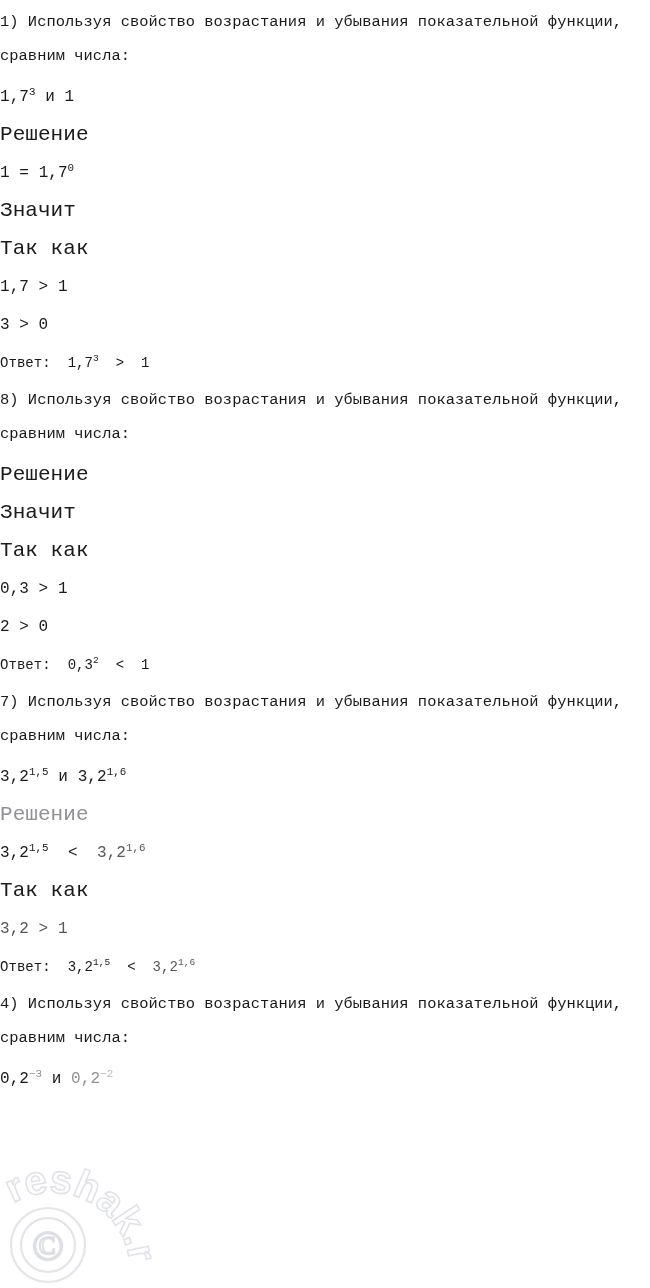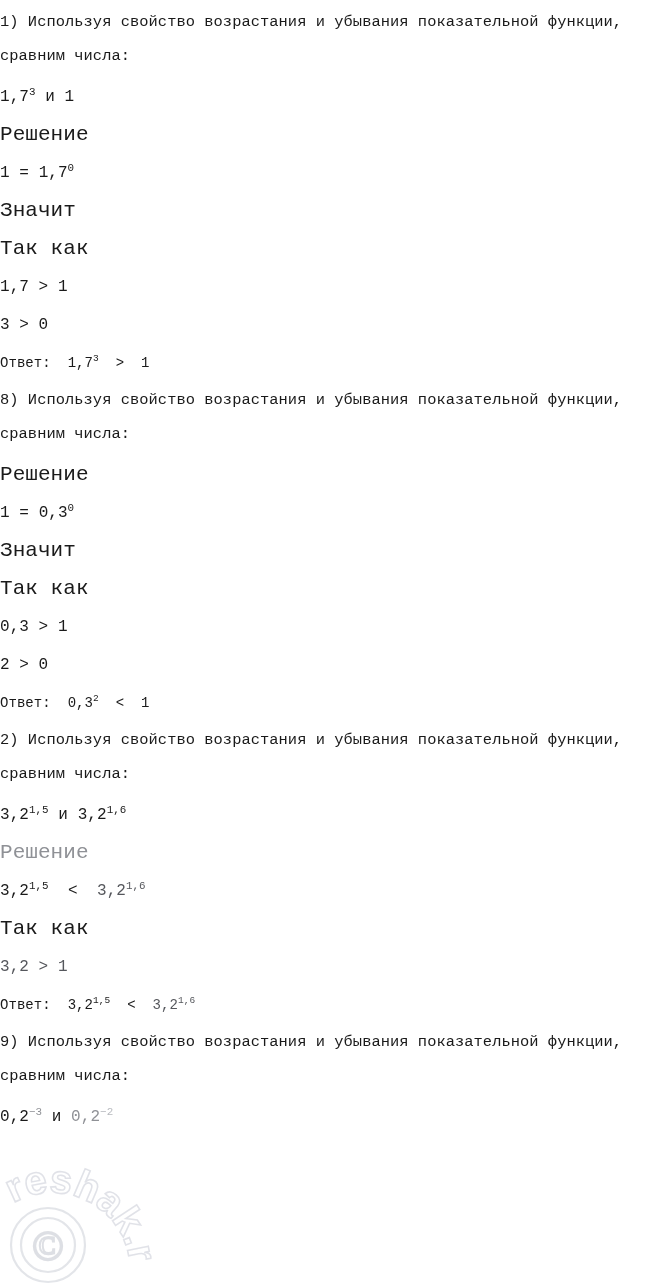--- a/index.html
+++ b/index.html
@@ -143,41 +143,36 @@
       &nbsp;<span>&gt;</span>&nbsp;
       <span>1</span><sup></sup>
     </div>
 
     <div class="line heading">8) Используя свойство возрастания и убывания показательной функции,</div>
     <div class="line heading-second">сравним числа:</div>
 
 
     <div class="line word">Решение</div>
 
-    <div class="line math">
-      <span>1</span>
-      <span>=</span>
-      <span>0,3</span><sup>0</sup>
-    </div>
 
     <div class="line word">Значит</div>
 
 
     <div class="line word">Так как</div>
     <div class="line math">0,3 &gt; 1</div>
     <div class="line math">2 &gt; 0</div>
 
     <div class="line answer">
       <span>Ответ:</span>&nbsp;
       <span>0,3</span><sup>2</sup>
       &nbsp;<span>&lt;</span>&nbsp;
       <span>1</span><sup></sup>
     </div>
 
-    <div class="line heading">2) Используя свойство возрастания и убывания показательной функции,</div>
+    <div class="line heading">7) Используя свойство возрастания и убывания показательной функции,</div>
     <div class="line heading-second">сравним числа:</div>
 
     <div class="line math">
       <span>3,2</span><sup>1,5</sup>
       <span>и</span>
       <span>3,2</span><sup>1,6</sup>
     </div>
 
     <div class="line word faded">Решение</div>
 
@@ -190,21 +185,21 @@
     <div class="line word">Так как</div>
     <div class="line math semifade">3,2 &gt; 1</div>
 
     <div class="line answer">
       <span>Ответ:</span>&nbsp;
       <span>3,2</span><sup>1,5</sup>
       &nbsp;<span>&lt;</span>&nbsp;
       <span class="semifade">3,2</span><sup class="semifade">1,6</sup>
     </div>
 
-    <div class="line heading">9) Используя свойство возрастания и убывания показательной функции,</div>
+    <div class="line heading">4) Используя свойство возрастания и убывания показательной функции,</div>
     <div class="line heading-second">сравним числа:</div>
 
     <div class="line math">
       <span>0,2</span><sup class="faded">−3</sup>
       <span>и</span>
       <span class="faded">0,2</span><sup class="faded2">−2</sup>
     </div>
 
   </div>
 </div>

